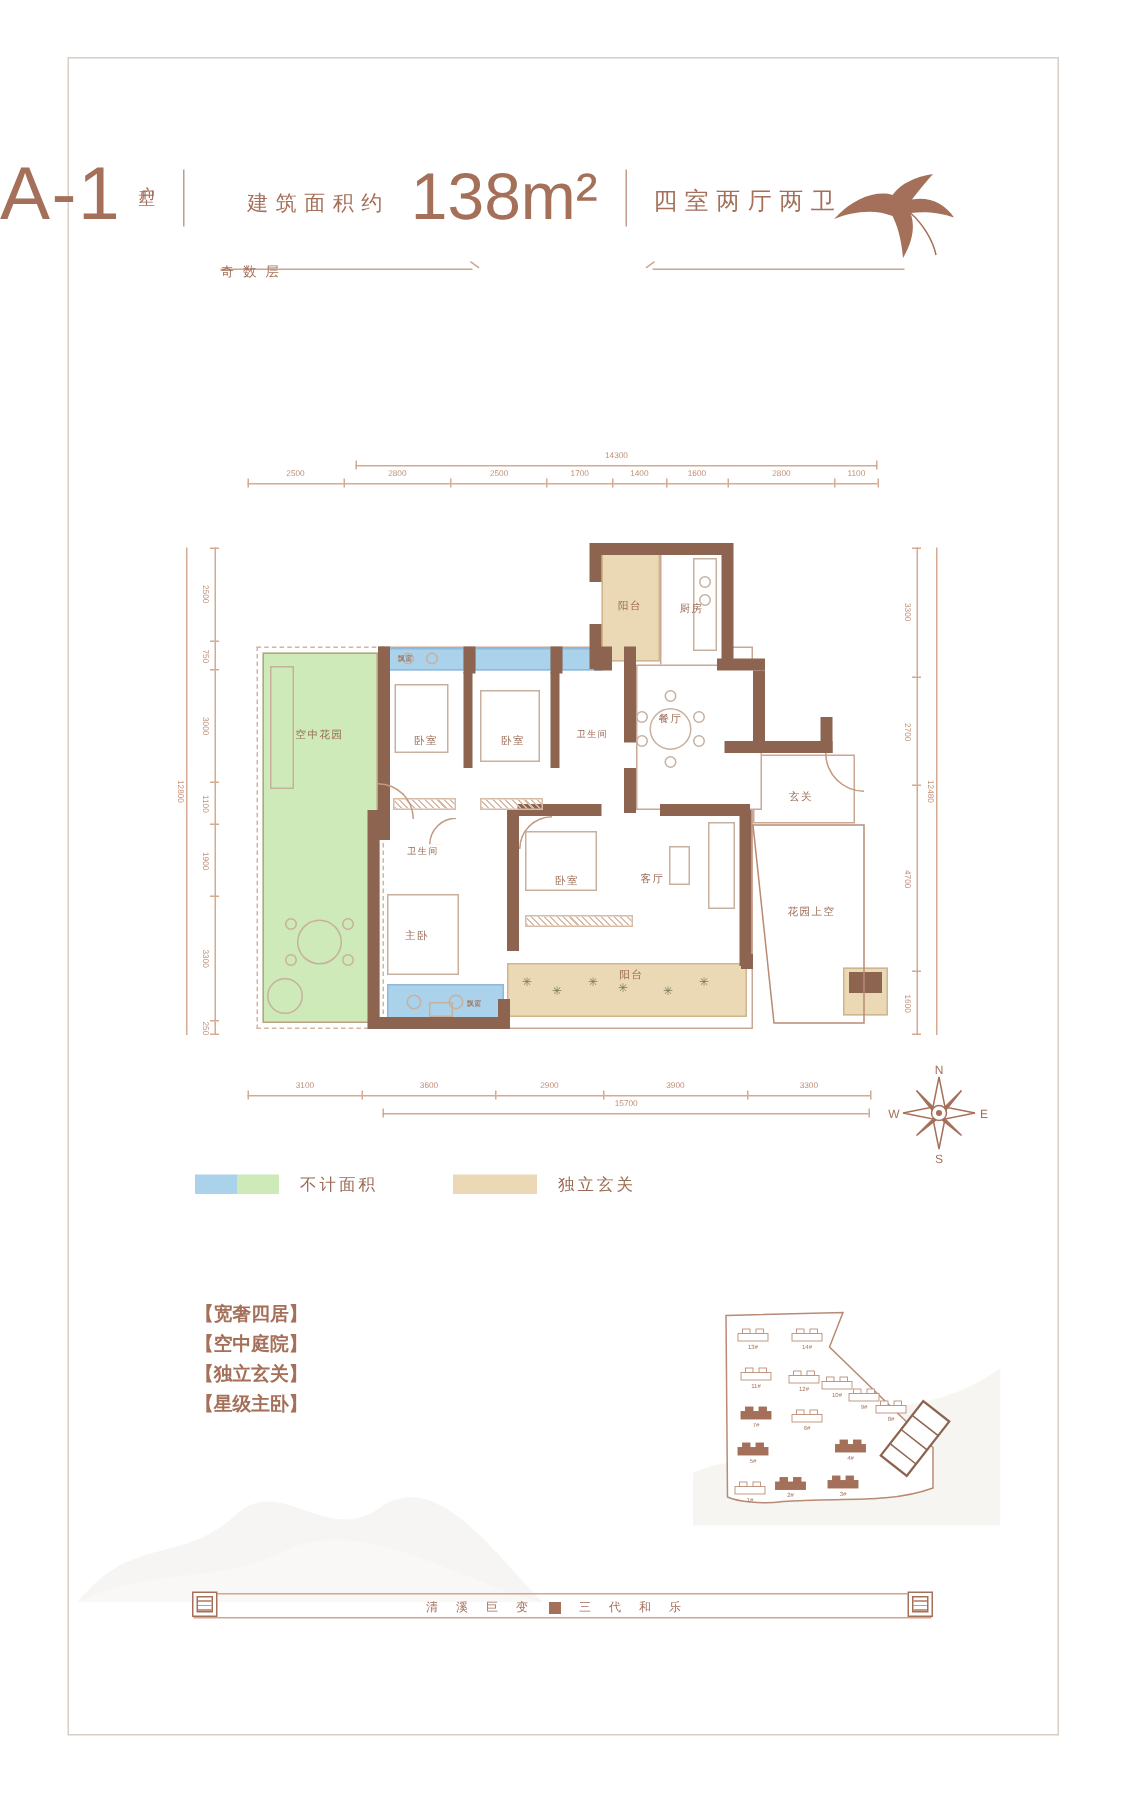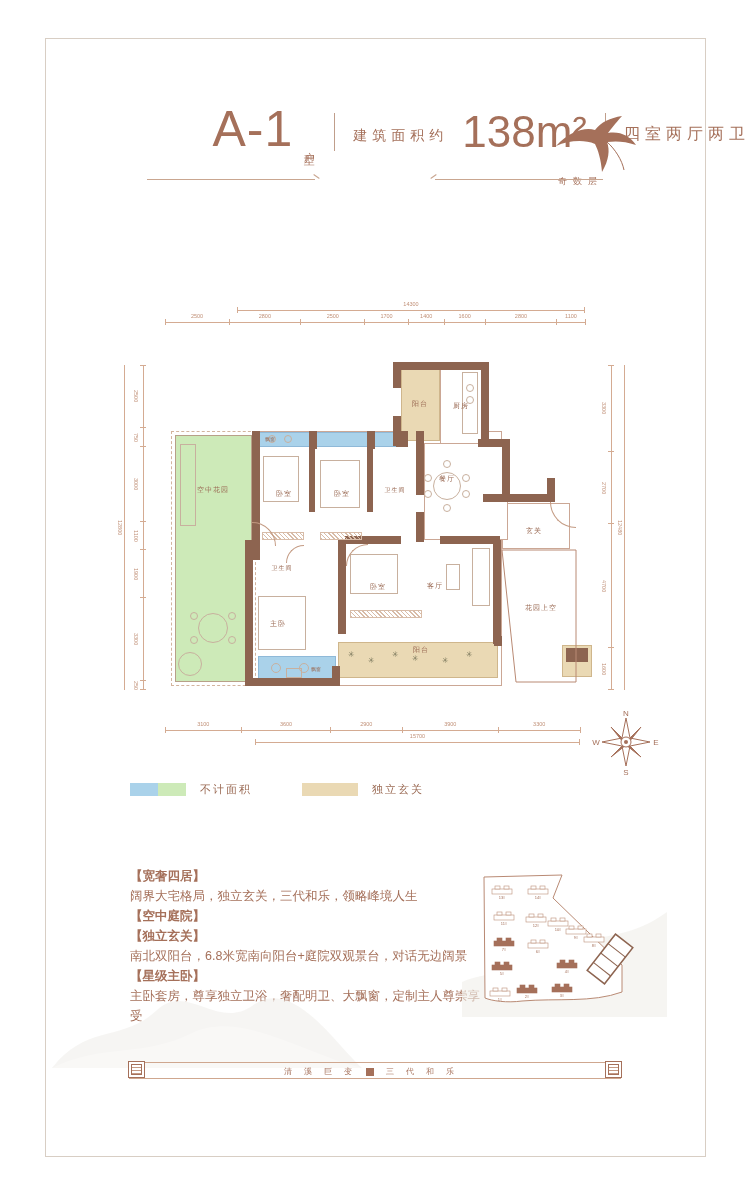--- a/index.html
+++ b/index.html
@@ -2,26 +2,26 @@
 <html style="--c-blue: #aad2ea; --c-green: #cdeab8; --c-tan: #ead9b4; --c-wall: #8d6450;"><head>
 <meta charset="utf-8">
 <style>
   html,body{margin:0;padding:0;background:#fff;}
   .page{position:relative;width:750px;height:1200px;background:#fff;overflow:hidden;
         font-family:"Liberation Sans","DejaVu Sans",sans-serif;}
   .abs{position:absolute;}
   .frame{position:absolute;left:45px;top:38px;width:659px;height:1117px;
          border:1px solid #d8cec4;}
   
-  .header{position:absolute;left:0;top:108px;width:750px;text-align:right;color:#a5705a;}
+  .header{position:absolute;left:0;top:108px;width:750px;text-align:left;color:#a5705a;}
   .h-main{display:inline-flex;align-items:flex-end;gap:14px;}
   .h-unit{font-size:50px;line-height:.85;letter-spacing:1px;}
   .h-unit-suffix{writing-mode:vertical-rl;font-size:11px;letter-spacing:3px;height:34px;margin-left:-6px;padding-bottom:2px;}
   .h-div{width:1px;height:38px;background:#c09e8b;margin:0 4px;}
-  .h-area-prefix{font-size:14px;letter-spacing:5px;padding-bottom:6px;}
+  .h-area-prefix{font-size:14px;letter-spacing:5px;padding-bottom:6px;margin-left:24px;}
   .h-area{font-size:44px;line-height:.85;font-weight:500;}
   .h-layout{font-size:16px;letter-spacing:5px;padding-bottom:6px;}
   .h-rule{position:relative;margin:22px auto 0;width:456px;height:12px;}
   .h-rule .ln{position:absolute;top:6px;height:1px;background:#c9a690;width:168px;}
   .h-rule .ln.l{left:0;} .h-rule .ln.r{right:0;}
   .h-rule .cap{position:absolute;top:3px;width:7px;height:1px;background:#c9a690;}
   .h-rule .cap.l{left:166px;transform:rotate(35deg);}
   .h-rule .cap.r{right:166px;transform:rotate(-35deg);}
   .h-note{position:absolute;left:0;right:0;top:2px;font-size:9px;letter-spacing:6px;color:#a5705a;}
   
@@ -263,26 +263,23 @@
       <span class="sw" style="background:var(--c-blue);"></span>
       <span class="sw" style="background:var(--c-green);"></span>
     </span>
     <span>不计面积</span>
     <span class="sw" style="background:var(--c-tan);width:56px;margin-left:36px;"></span>
     <span>独立玄关</span>
   </div>
 
   <div class="features">
     <div class="t">【宽奢四居】</div>
-    <div>阔界大宅格局，独立玄关，三代和乐，领略峰境人生</div>
     <div class="t">【空中庭院】</div>
     <div class="t">【独立玄关】</div>
-    <div>南北双阳台，6.8米宽南向阳台+庭院双观景台，对话无边阔景</div>
     <div class="t">【星级主卧】</div>
-    <div>主卧套房，尊享独立卫浴，奢配明卫、大飘窗，定制主人尊崇享受</div>
   </div>
 
   <svg class="mtn" style="left:52px;top:948px;" width="310" height="120" viewBox="0 0 310 120">
     <path d="M0,120 C35,75 70,95 105,62 C135,34 165,82 200,58 C240,28 280,92 310,120 Z" fill="#eeece8"></path>
     <path d="M0,120 C50,95 90,110 140,85 C190,62 250,105 310,120 Z" fill="#f4f2ef"></path>
   </svg>
 
   <svg class="abs" id="site-svg" style="left:462px;top:862px;" width="205" height="175" viewBox="0 0 205 175">
     <path d="M60,120 C100,85 150,110 205,70 L205,175 L0,175 L0,140 C20,130 40,135 60,120 Z" fill="#f0eeea" opacity=".6" transform="translate(0,-20)"></path>
     <path d="M22,15 L100,13 L91,36 L160,103 L160,130 C130,141 95,136 60,139 C45,141 30,139 23,136 Z" fill="#fff" stroke="#b98a74" stroke-width="1"></path>

